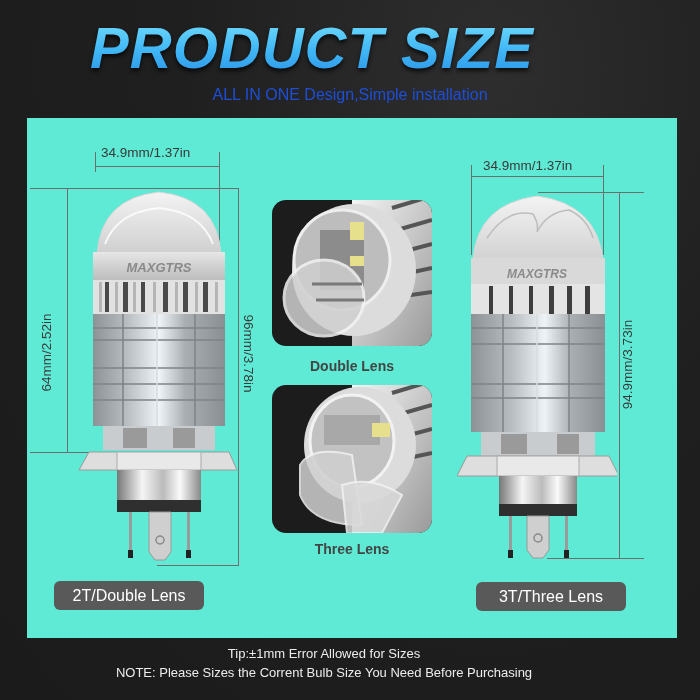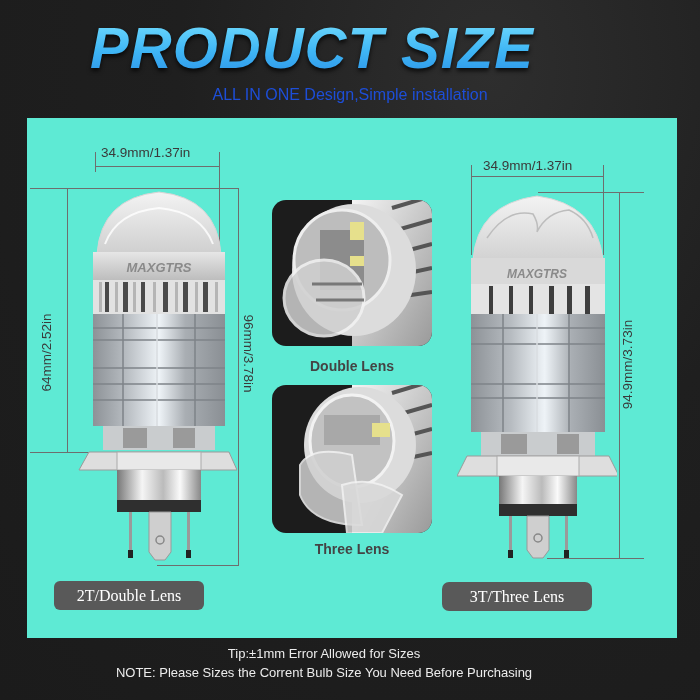--- a/index.html
+++ b/index.html
@@ -23,21 +23,21 @@
   }
   .panel {
     position: absolute; left: 27px; top: 118px; width: 650px; height: 520px;
     background: #5eead4;
   }
   .dim-line { position: absolute; background: #6e6e6e; }
   .dim-text { position: absolute; color: #3a3a3a; font-size: 13.5px; white-space: nowrap; }
   .vtext { transform-origin: center center; }
   .caption-pill {
     position: absolute; height: 29px; border-radius: 6px; background: #595959;
-    color: #fff; font-size: 16px; text-align: center; line-height: 29px; font-family: Liberation Serif, serif;
+    color: #fff; font-size: 16px; text-align: center; line-height: 29px;
   }
   .thumb {
     position: absolute; width: 160px; border-radius: 14px; overflow: hidden;
     background: #1c1c1c;
   }
   .thumb-label { position: absolute; color: #444; font-size: 14px; font-weight: bold; text-align: center; width: 160px; }
   .footer { position: absolute; left: 0; width: 648px; text-align: center; color: #ececec; font-size: 13px; }
   svg { display: block; }
 </style>
 </head>
@@ -278,18 +278,18 @@
       <rect x="42" y="288" width="78" height="30" fill="url(#chromeR)"></rect>
       <rect x="42" y="316" width="78" height="12" fill="#2f2f2f"></rect>
       <rect x="52" y="328" width="3" height="42" fill="#9a9a9a"></rect>
         <rect x="108" y="328" width="3" height="42" fill="#9a9a9a"></rect>
       <rect x="51" y="362" width="5" height="8" fill="#222"></rect>
         <rect x="107" y="362" width="5" height="8" fill="#222"></rect>
       <path d="M70 328 L92 328 L92 362 L86 370 L76 370 L70 362 Z" fill="#cfcfcf" stroke="#999"></path>
       <circle cx="81" cy="350" r="4" fill="none" stroke="#888" stroke-width="1.5"></circle>
     </svg>
 
-    <div class="caption-pill" style="left:415px;top:464px;width:150px;border-radius:7px;">3T/Three Lens</div>
+    <div class="caption-pill" style="left:449px;top:464px;width:150px;">3T/Three Lens</div>
   </div>
 </div>
 
 <div class="footer" style="top:646px;">Tip:±1mm Error Allowed for Sizes</div>
 <div class="footer" style="top:665px;">NOTE: Please Sizes the Corrent Bulb Size You Need Before Purchasing</div>
 
 </body></html>

